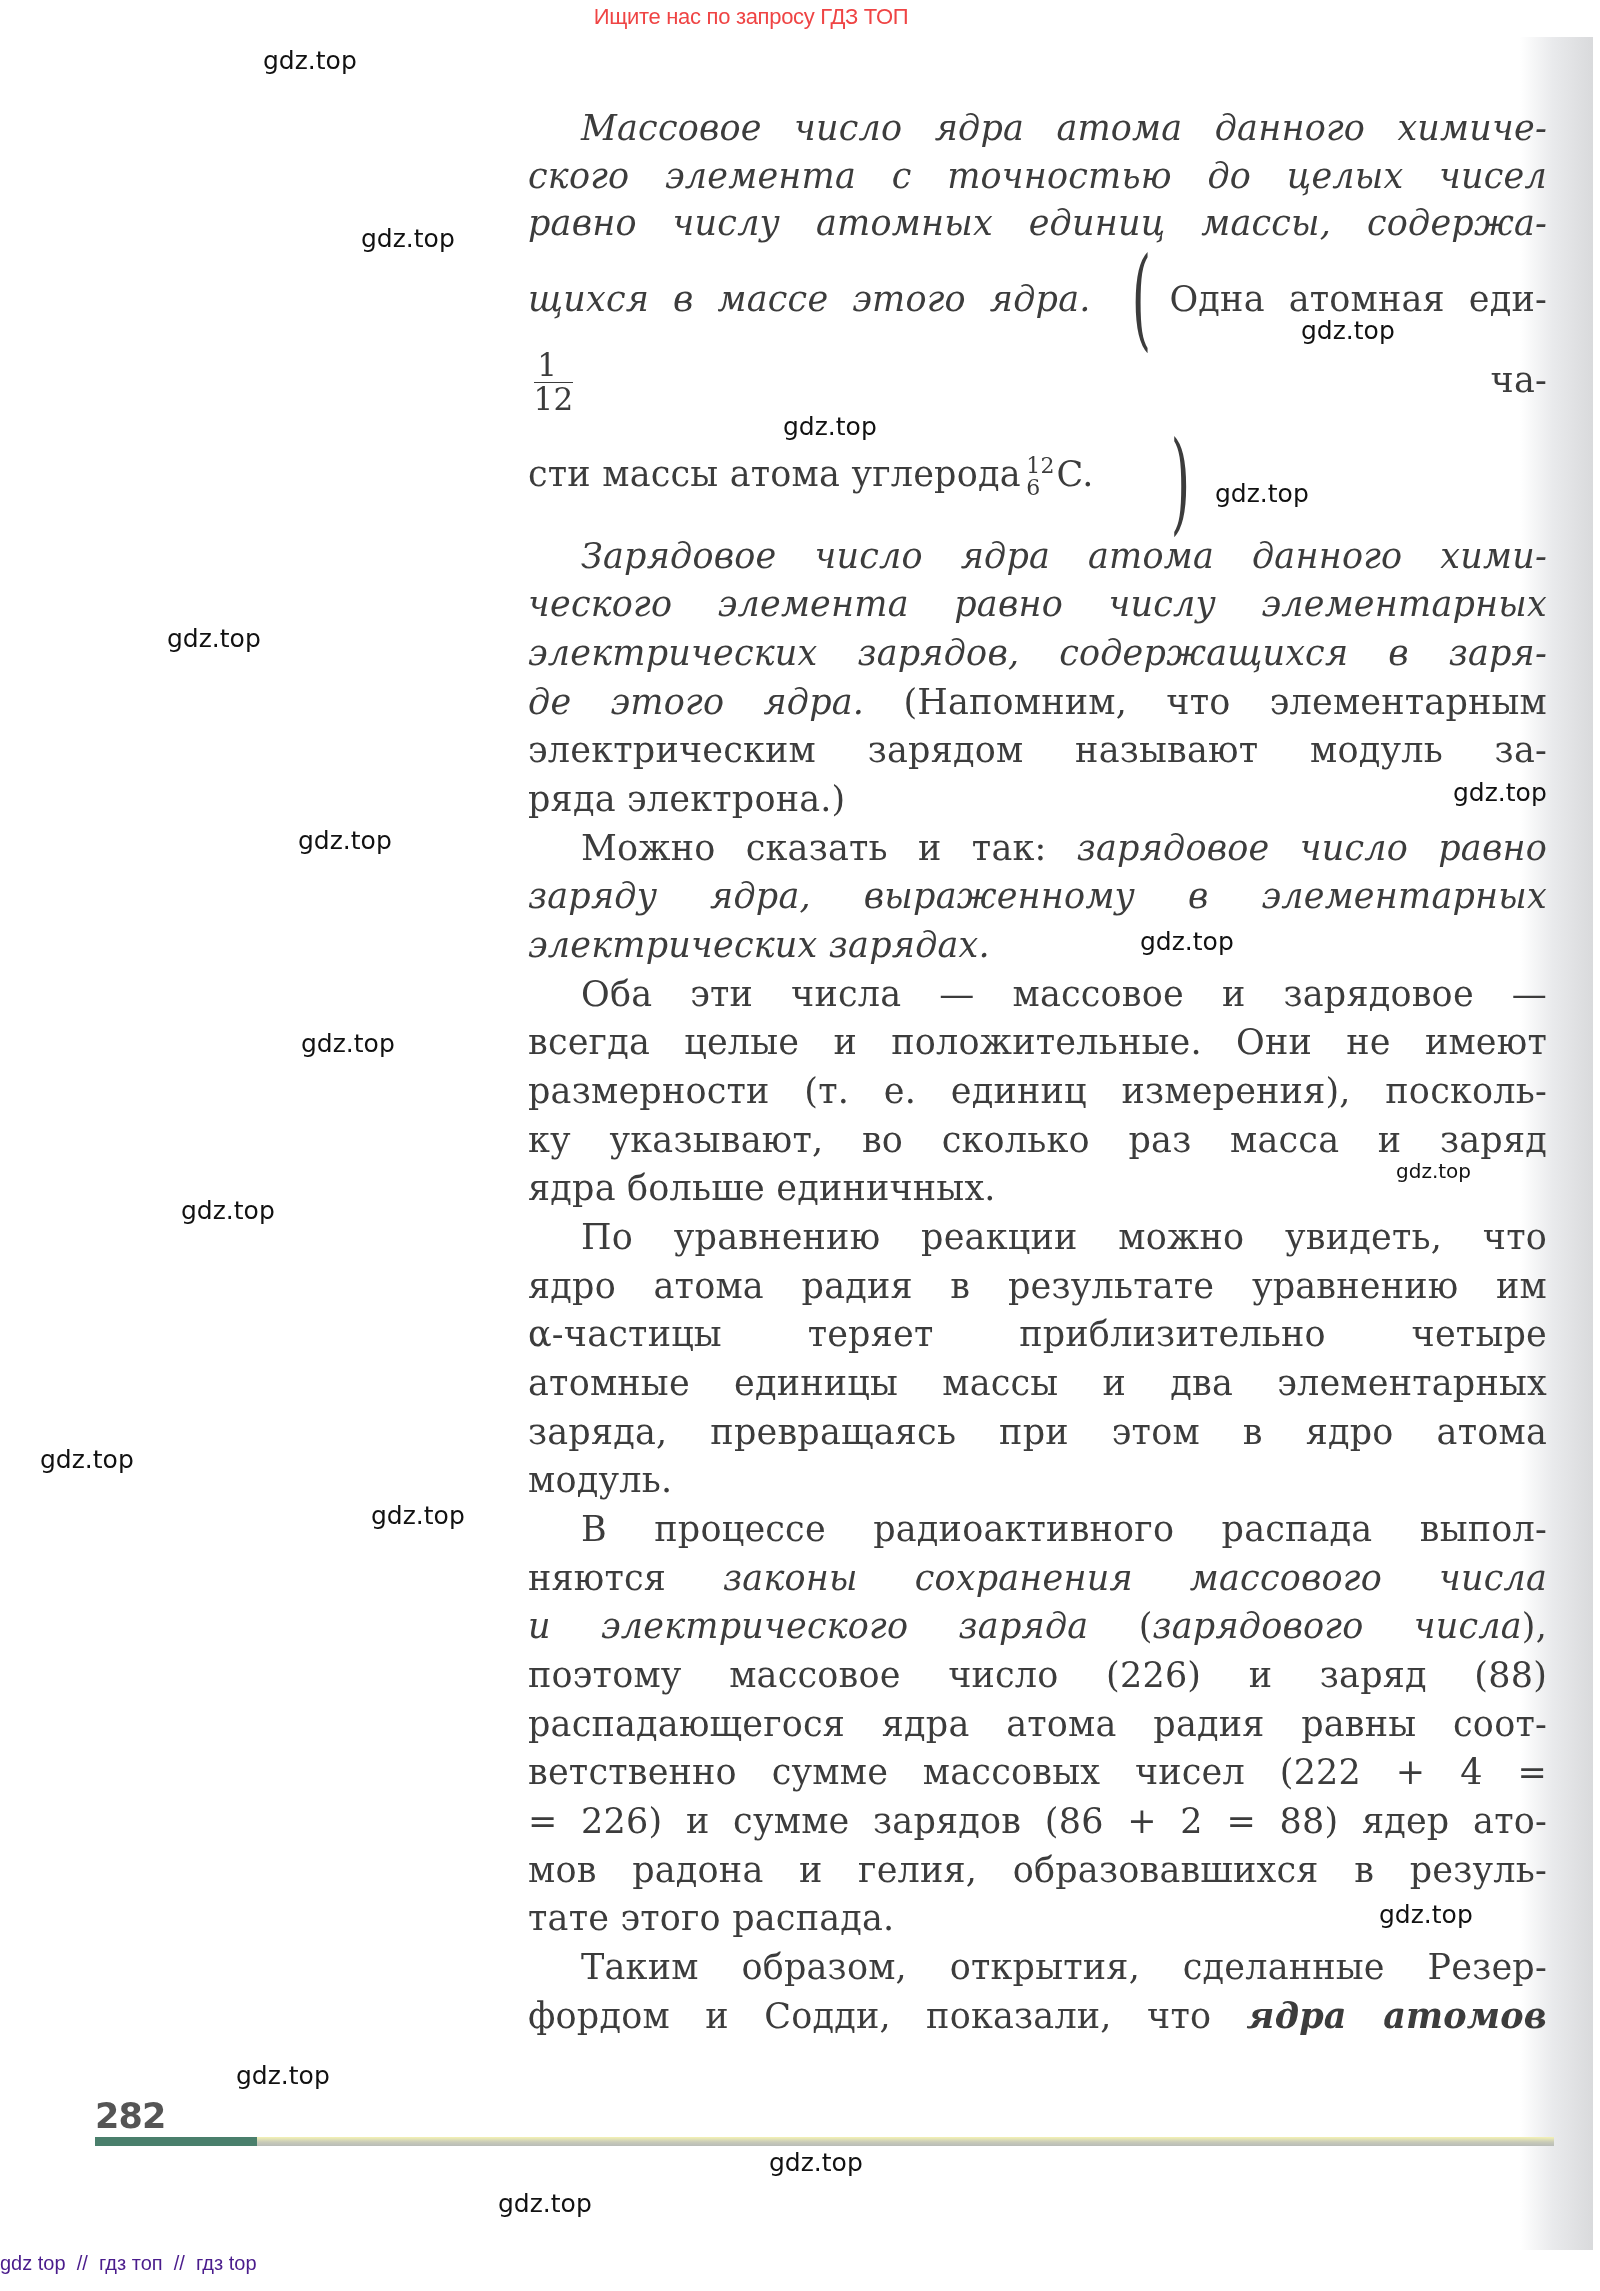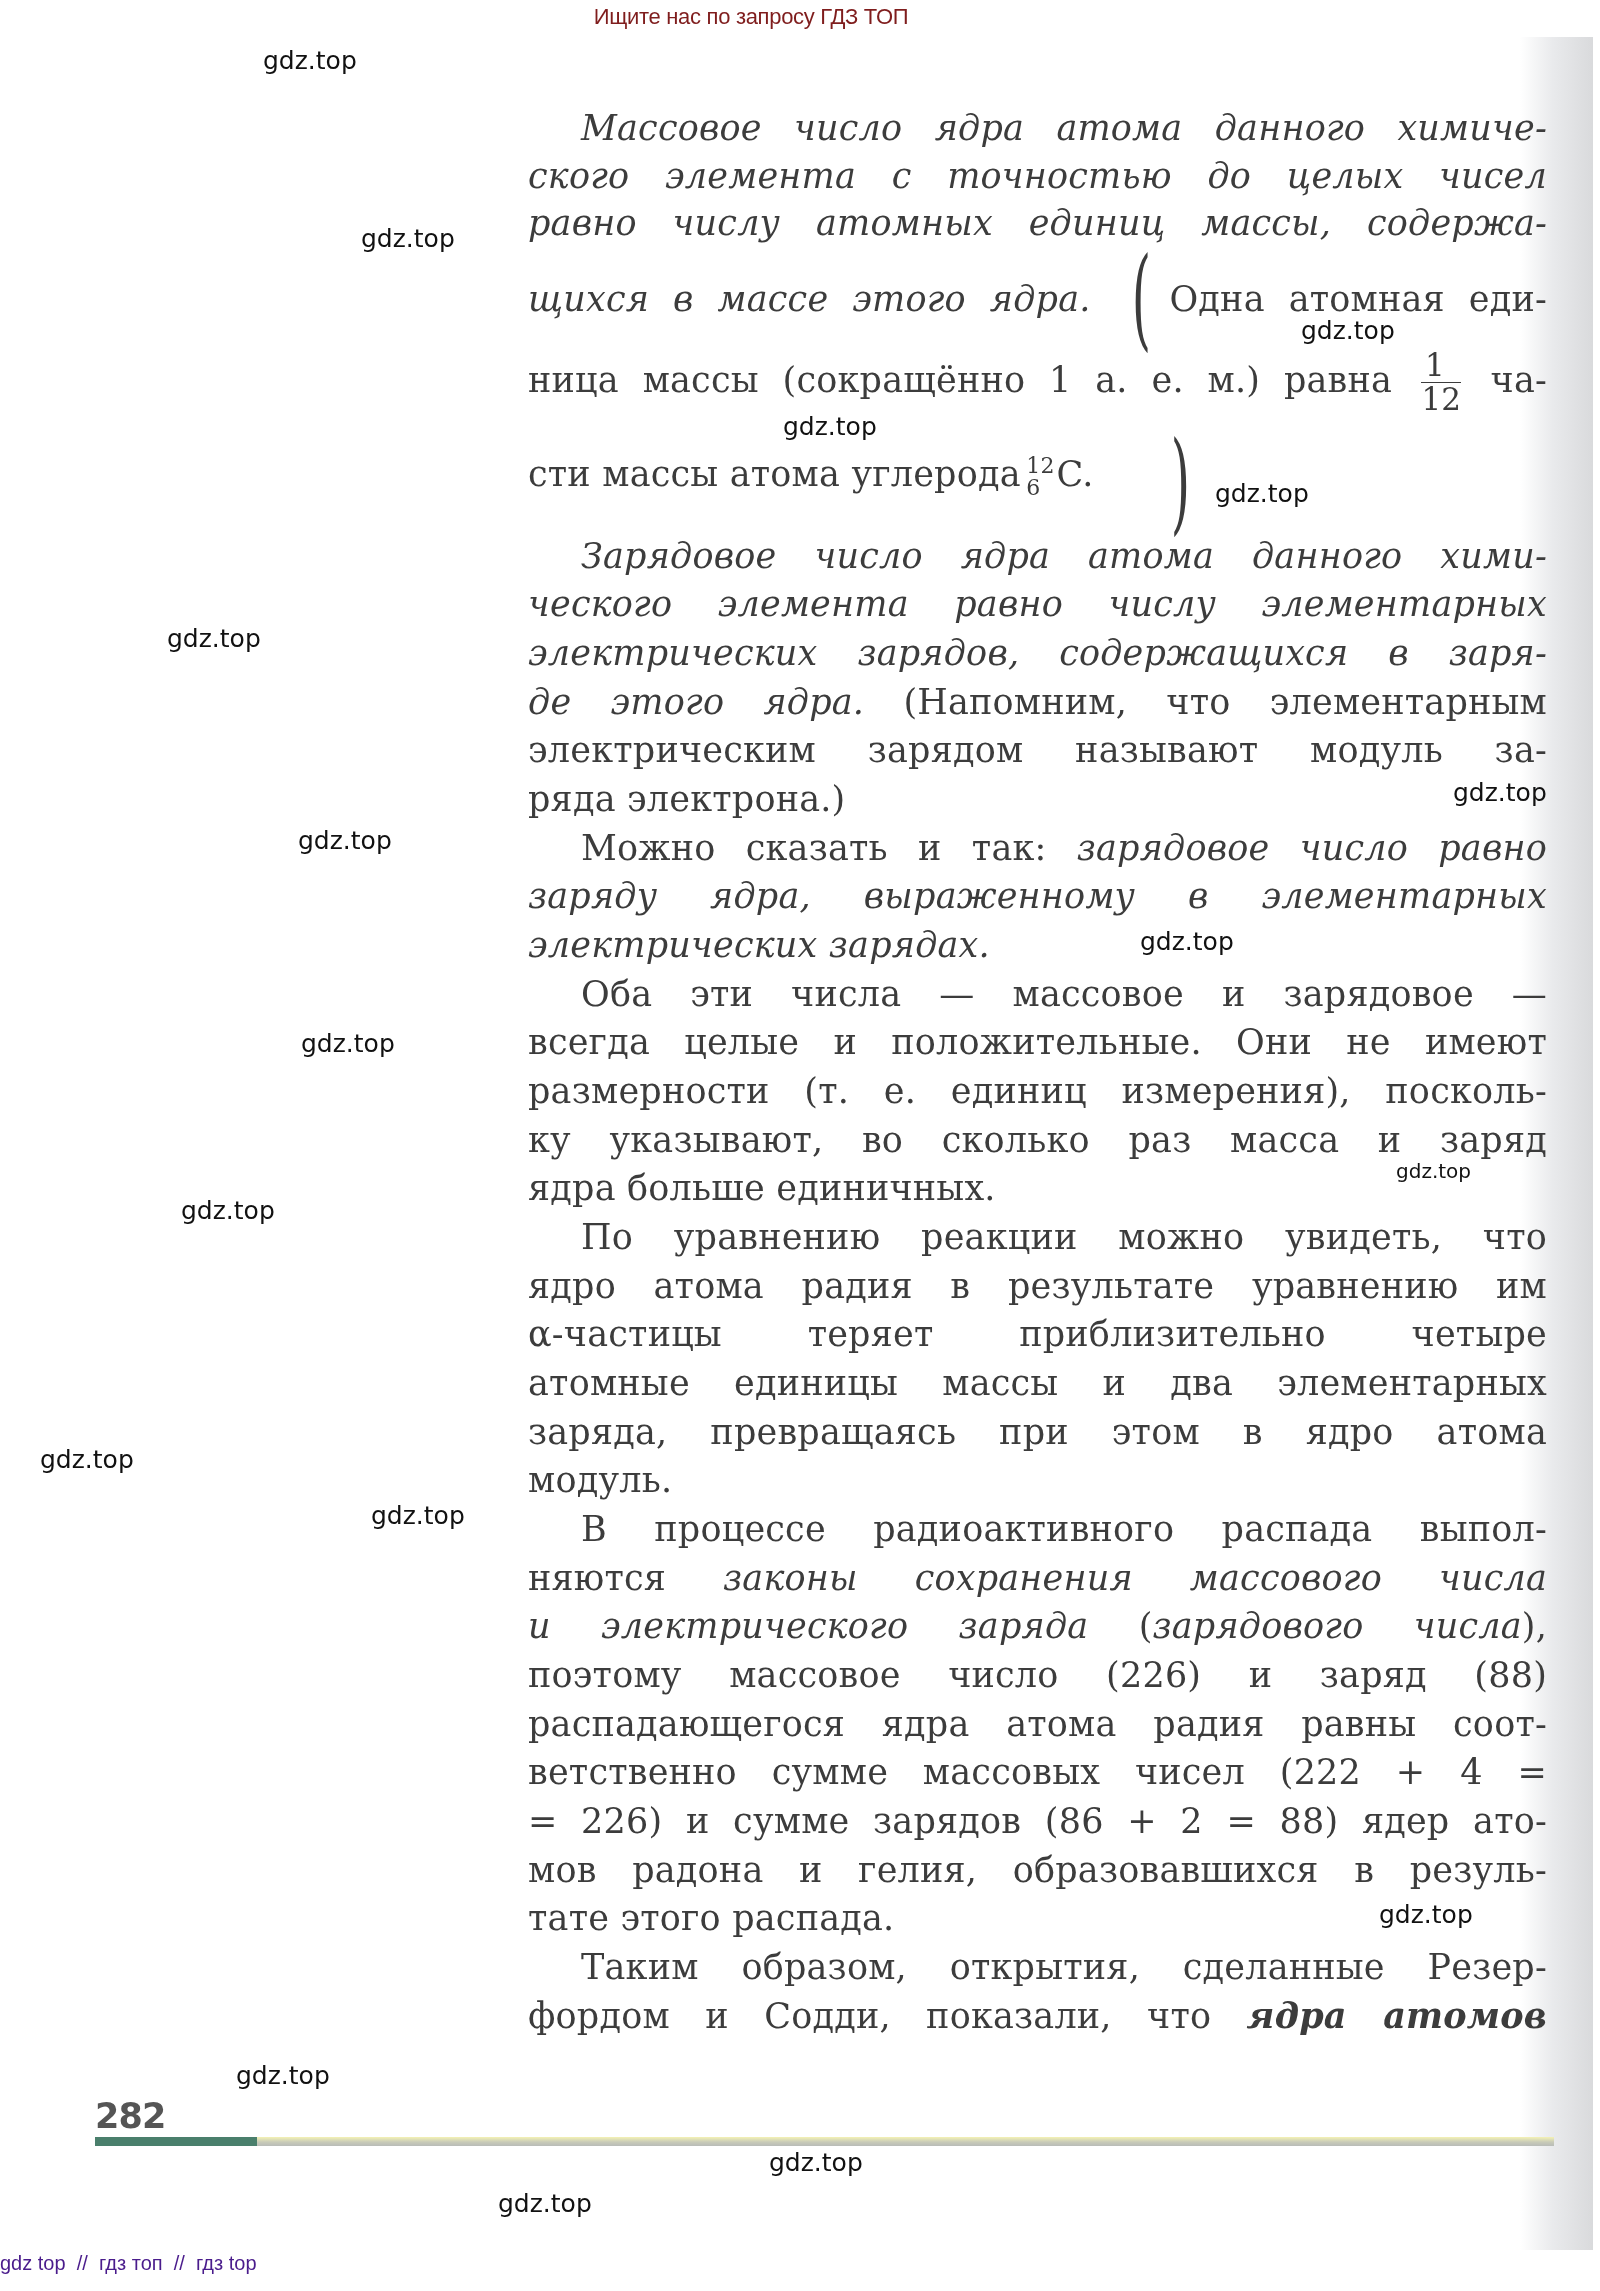--- a/index.html
+++ b/index.html
@@ -7,21 +7,21 @@
     width:1601px; height:2291px; position:relative; overflow:hidden;
     background:#ffffff;
     font-family:"DejaVu Serif", serif;
   }
   .page-shadow {
     position:absolute; left:1520px; top:37px; width:73px; height:2213px;
     background:linear-gradient(to right, rgba(255,255,255,0) 0%, #e9eaec 45%, #d9dadc 100%);
   }
   .top-banner {
     position:absolute; left:0; top:3.7px; width:1502px; text-align:center;
-    font-family:"Liberation Sans", sans-serif; font-size:22px; color:#7f1d1d;
+    font-family:"Liberation Sans", sans-serif; font-size:22px; color:#ef4444;
     letter-spacing:-0.3px;
   }
   .footer-links {
     position:absolute; left:0; top:2252px; width:1601px; 
     font-family:"Liberation Sans", sans-serif; font-size:20px; color:#4a1c8c;
     white-space:pre;
   }
   .wm {
     position:absolute; font-family:"DejaVu Sans", sans-serif; font-size:25px;
     color:#111111; white-space:nowrap; z-index:5;
@@ -96,21 +96,20 @@
   <div class="line indent it" style="top:104px">Массовое число ядра атома данного химиче-</div>
   <div class="line it" style="top:152px">ского элемента с точностью до целых чисел</div>
   <div class="line it" style="top:199px">равно числу атомных единиц массы, содержа-</div>
   <div class="line" style="top:275px">
     <span class="it">щихся в массе этого ядра.</span>
     <span style="display:inline-block;width:31px"></span>
     <span>Одна атомная еди-</span>
   </div>
   <div class="big-paren" style="left:1120px;top:234px;font-size:110px;line-height:129px">(</div>
   <div class="line" style="top:349px">
-    <span>ница массы (сокращённо 1 а. е. м.) равна</span>
     <span class="frac"><span class="num">1</span><span class="den">12</span></span>
     <span>ча-</span>
   </div>
   <div class="line last" style="top:450px">
     <span>сти массы атома углерода</span><span class="iso"><span>12</span><span>6</span></span><span>C.</span>
   </div>
   <div class="big-paren" style="left:1159px;top:418px;font-size:110px;line-height:129px">)</div>
 
   <div class="line indent it" style="top:532px">Зарядовое число ядра атома данного хими-</div>
   <div class="line it" style="top:580px">ческого элемента равно числу элементарных</div>

